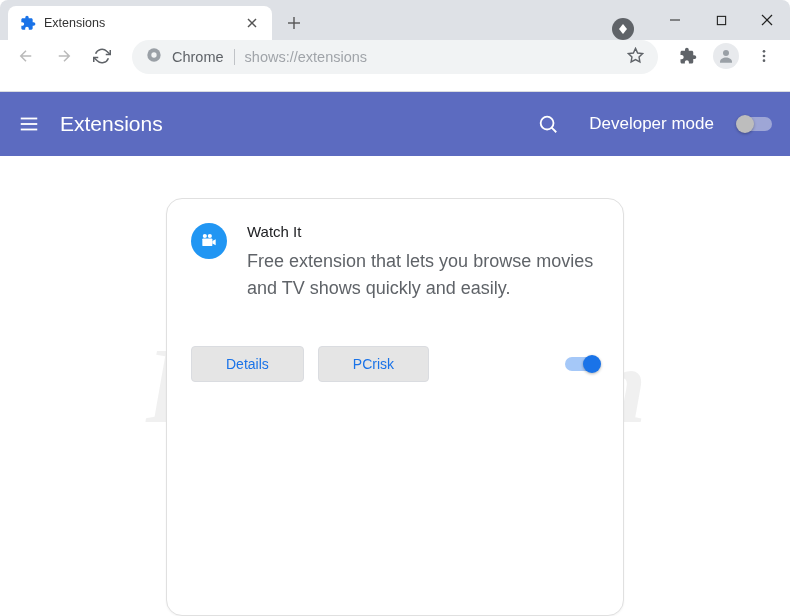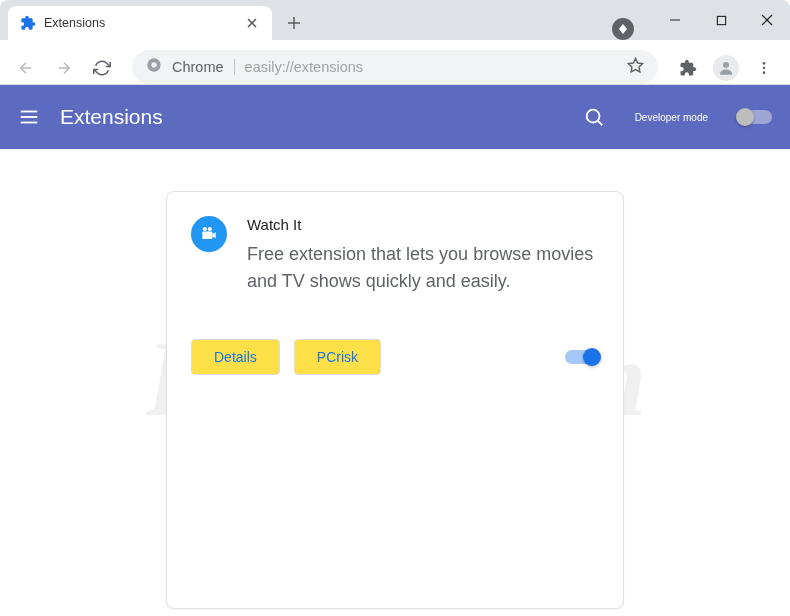--- a/index.html
+++ b/index.html
@@ -41,24 +41,24 @@
     }
     .window-spacer { flex: 1; }
     .win-controls { display:flex; align-items:center; height:40px; }
     .win-btn { width:46px; height:34px; display:flex; align-items:center; justify-content:center; color:#222; cursor:pointer; }
     .incognito-badge {
       width: 22px; height: 22px; border-radius: 50%; background: #5f6368;
       display:flex; align-items:center; justify-content:center; margin-right: 18px; margin-top:8px;
     }
     
     .toolbar {
-      height: 45px;
+      height: 52px;
       background: #fff;
       display:flex;
-      align-items:flex-end;
+      align-items:flex-start;
       padding: 0 10px;
       border-bottom: 1px solid #dadce0;
       gap: 6px;
     }
     .nav-btn { width:32px; height:32px; display:flex; align-items:center; justify-content:center; color:#5f6368; cursor:pointer; border-radius:50%; }
     .nav-btn.disabled { color: #bababa; }
     .omnibox {
       flex: 1;
       height: 34px;
       background: #f1f3f4;
@@ -81,21 +81,21 @@
       background: #5c6bc0;
       display:flex;
       align-items:center;
       padding: 0 18px;
       color:#fff;
       gap: 20px;
     }
     .hamburger { cursor:pointer; display:flex; align-items:center; }
     .ext-title { font-size: 21px; font-weight: 400; flex:1; }
     .search-btn { cursor:pointer; display:flex; align-items:center; margin-right:10px; }
-    .dev-mode-label { font-size: 10px; margin-right: 10px; }
+    .dev-mode-label { font-size: 17px; margin-right: 4px; }
     .toggle {
       width: 34px; height: 14px; border-radius: 7px; background:#9ea6d6; position:relative; cursor:pointer;
     }
     .toggle::after {
       content:''; position:absolute; width:18px; height:18px; border-radius:50%;
       background:#bdbdbd; top:-2px; left:-2px; box-shadow:0 1px 3px rgba(0,0,0,0.3);
     }
     .toggle-sm {
       width: 34px; height: 14px; border-radius: 7px; position:relative; cursor:pointer;
       background:#a5c8f8;
@@ -116,40 +116,40 @@
     .watermark {
       position:absolute; inset:0; display:flex; align-items:center; justify-content:center;
       font-size:108px; font-weight:700; font-style:italic; color:rgba(180,180,180,0.2);
       pointer-events:none; z-index:0; letter-spacing:-2px;
       font-family: Georgia, serif;
     }
     .card {
       width: 458px;
       background:#fff;
       border:1px solid #e0e0e0;
-      border-radius:8px;
+      border-radius:16px;
       box-shadow: 0 1px 2px rgba(0,0,0,0.05);
       padding: 24px;
       position:relative;
       z-index:1;
     }
     .card-top { display:flex; gap:20px; margin-bottom: 44px; }
     .ext-icon {
       width:36px; height:36px; border-radius:50%; background:#2196f3;
       display:flex; align-items:center; justify-content:center; flex-shrink:0;
     }
     .card-body { flex:1; }
     .ext-name { font-size:15px; font-weight:500; color:#202124; margin-bottom:8px; }
     .ext-desc { font-size:18px; color:#5f6368; line-height:1.5; }
     .card-actions { display:flex; align-items:center; gap:14px; }
     .action-btn {
-      padding: 9px 22px;
+      padding: 9px 34px;
       border:1px solid #dadce0;
       border-radius:4px;
-      background:#fde047;
+      background:#e5e5e5;
       color:#1a73e8;
       font-size:14px;
       font-weight:500;
       cursor:pointer;
     }
     .action-spacer { flex:1; }
   </style>
 </head>
 <body>
 
@@ -219,21 +219,21 @@
   </div>
   <div class="omnibox">
     <span>
       <svg width="16" height="16" viewBox="0 0 24 24">
           <circle cx="12" cy="12" r="10" fill="#9aa0a6"></circle>
           <circle cx="12" cy="12" r="4" fill="#f1f3f4"></circle>
         </svg>
     </span>
     <span class="omnibox-prefix">Chrome</span>
     <span class="omnibox-divider"></span>
-    <span class="omnibox-url">easily://extensions</span>
+    <span class="omnibox-url">shows://extensions</span>
     <span style="flex:1"></span>
     <span class="omnibox-star">
       <svg width="17" height="17" viewBox="0 0 24 24" fill="none" stroke="#5f6368" stroke-width="2">
           <polygon points="12 2 15 8.5 22 9.3 17 14 18.2 21 12 17.8 5.8 21 7 14 2 9.3 9 8.5 12 2"></polygon>
         </svg>
     </span>
   </div>
   <div class="toolbar-icon">
     <svg width="18" height="18" viewBox="0 0 24 24" fill="#5f6368">
         <path d="M20.5 11H19V7c0-1.1-.9-2-2-2h-4V3.5C13 2.12 11.88 1 10.5 1S8 2.12 8 3.5V5H4c-1.1 0-2 .9-2 2v3.8h1.5c1.5 0 2.7 1.2 2.7 2.7S5 16.2 3.5 16.2H2V20c0 1.1.9 2 2 2h3.8v-1.5c0-1.5 1.2-2.7 2.7-2.7s2.7 1.2 2.7 2.7V22H17c1.1 0 2-.9 2-2v-4h1.5c1.38 0 2.5-1.12 2.5-2.5S21.88 11 20.5 11z"></path>

